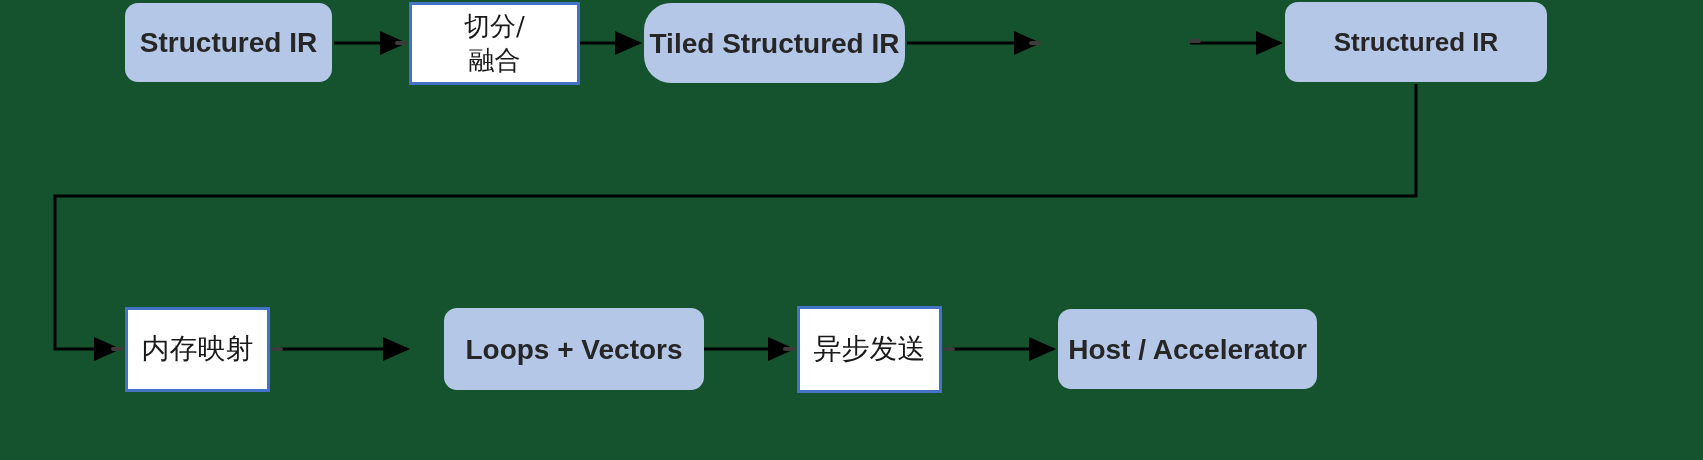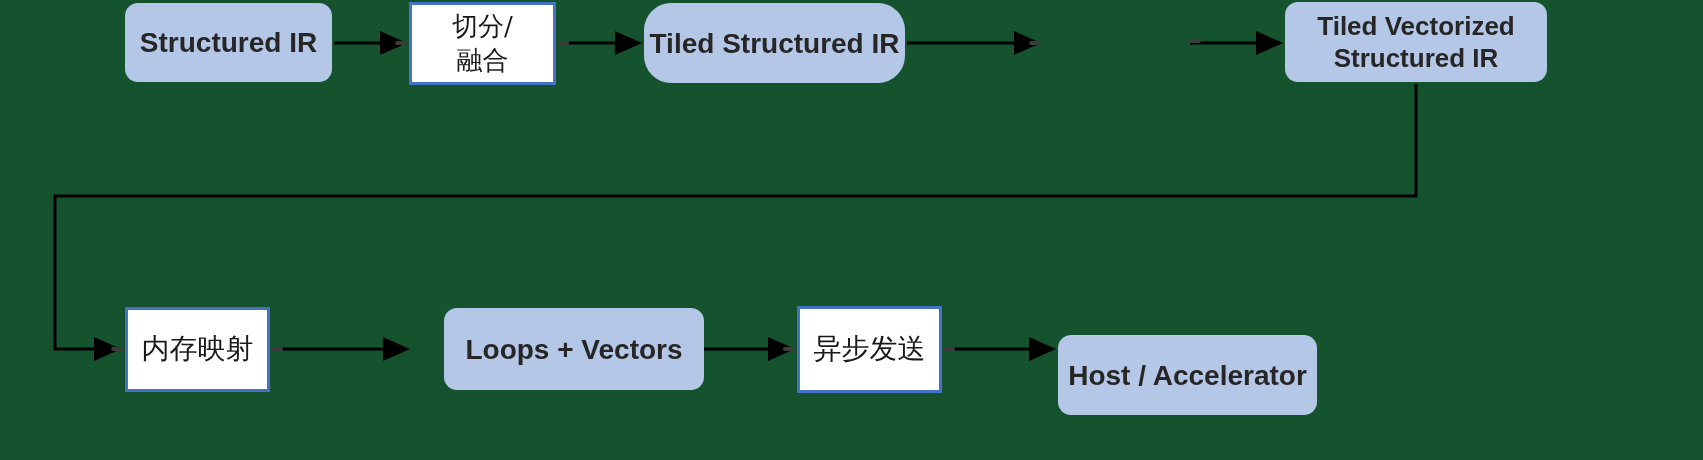--- a/index.html
+++ b/index.html
@@ -73,44 +73,43 @@
   <div class="stub" style="left:1189px;top:39px;"></div>
   <div class="stub" style="left:111px;top:347px;"></div>
   <div class="stub" style="left:271px;top:347px;"></div>
   <div class="stub" style="left:783px;top:347px;"></div>
   <div class="stub" style="left:943px;top:347px;"></div>
 
   <div class="node ir" style="left:125px;top:3px;width:207px;height:79px;">
     <span>Structured IR</span>
   </div>
 
-  <div class="node transform" style="left:409px;top:2px;width:147px;height:83px;font-size:26px;">
+  <div class="node transform" style="left:409px;top:2px;width:171px;height:83px;font-size:26px;">
     <span>切分/</span>
     <span>融合</span>
   </div>
 
   <div class="node ir" style="left:644px;top:3px;width:261px;height:80px;border-radius:27px;">
     <span>Tiled Structured IR</span>
   </div>
 
 
   <div class="node ir small" style="left:1285px;top:2px;width:262px;height:80px;">
-    <span>Tiled Vectorized</span>
     <span>Structured IR</span>
   </div>
 
   <div class="node transform" style="left:125px;top:307px;width:145px;height:85px;">
     <span>内存映射</span>
   </div>
 
   <div class="node ir" style="left:412px;top:308px;width:260px;height:82px;margin-left:32px;">
     <span>Loops + Vectors</span>
   </div>
 
   <div class="node transform" style="left:797px;top:306px;width:145px;height:87px;">
     <span>异步发送</span>
   </div>
 
-  <div class="node ir" style="left:1058px;top:309px;width:259px;height:80px;margin-top:26px;">
+  <div class="node ir" style="left:1058px;top:309px;width:259px;height:80px;">
     <span>Host / Accelerator</span>
   </div>
 
 </div>
 
 </body></html>

